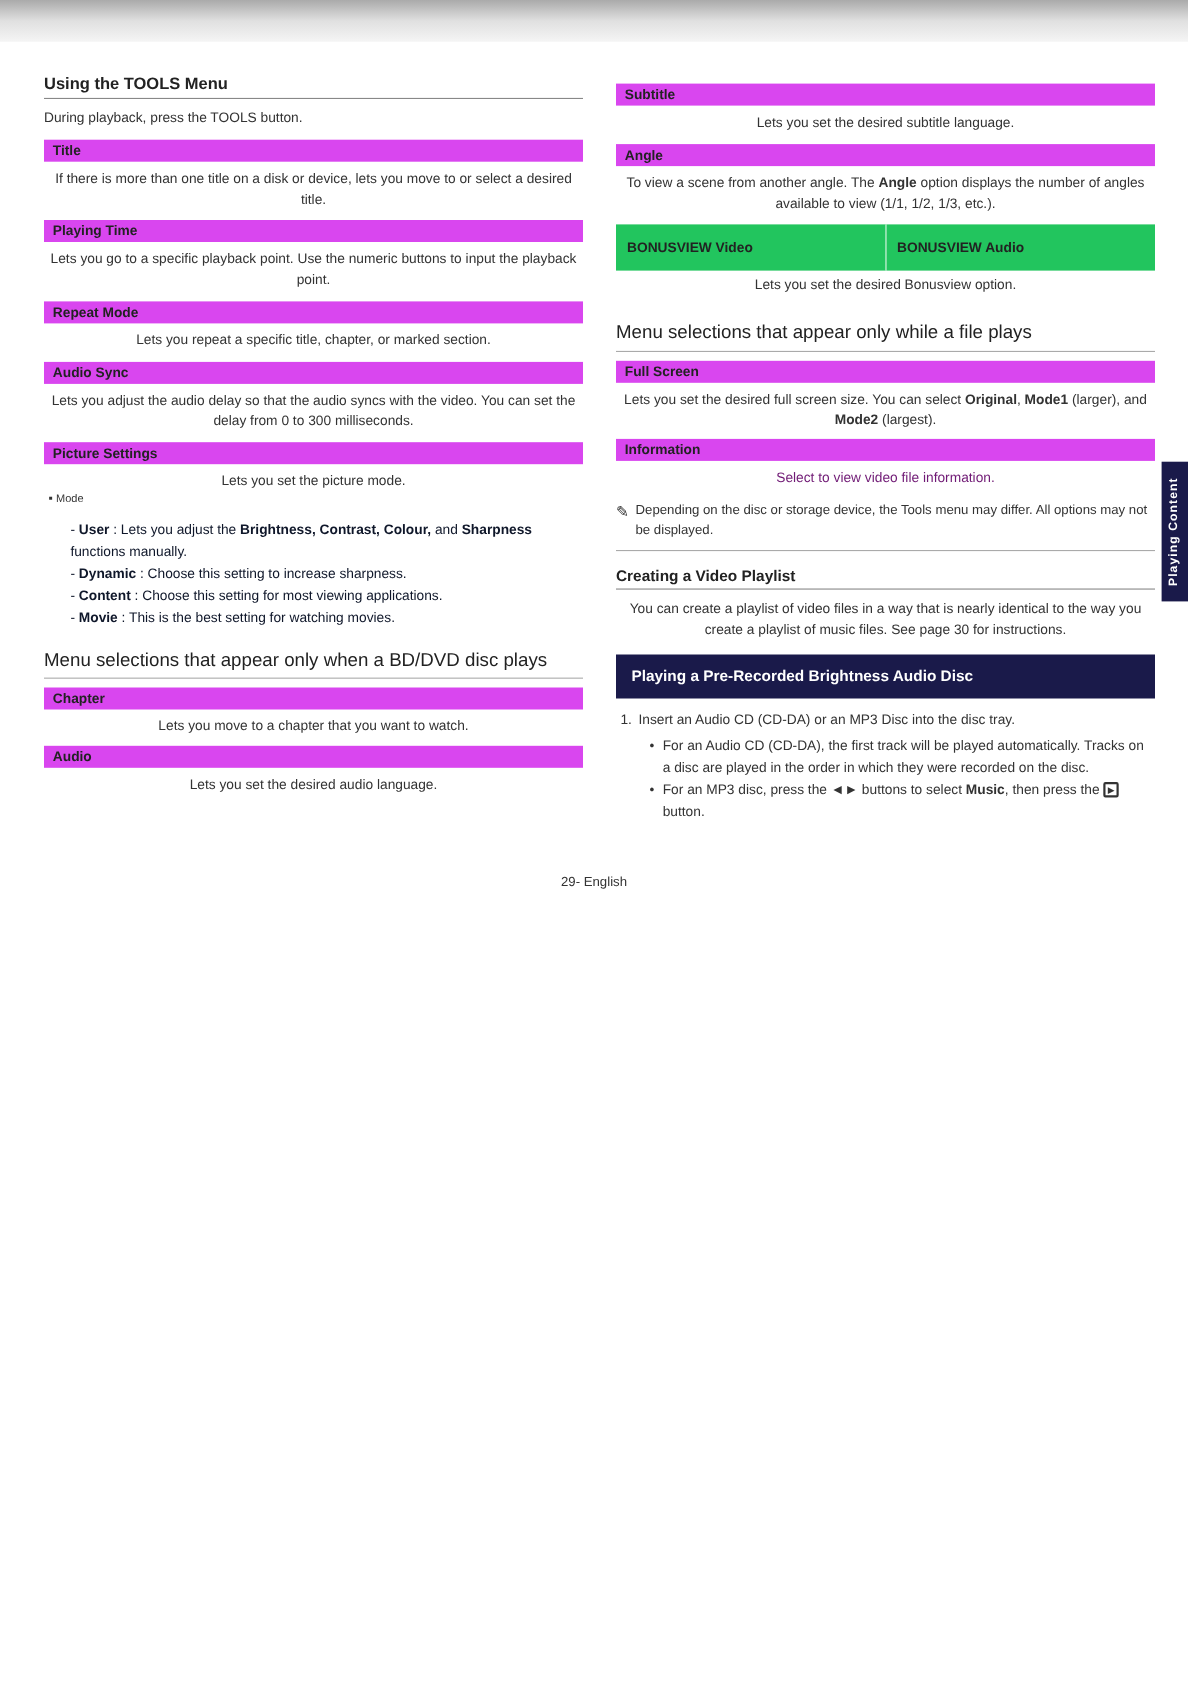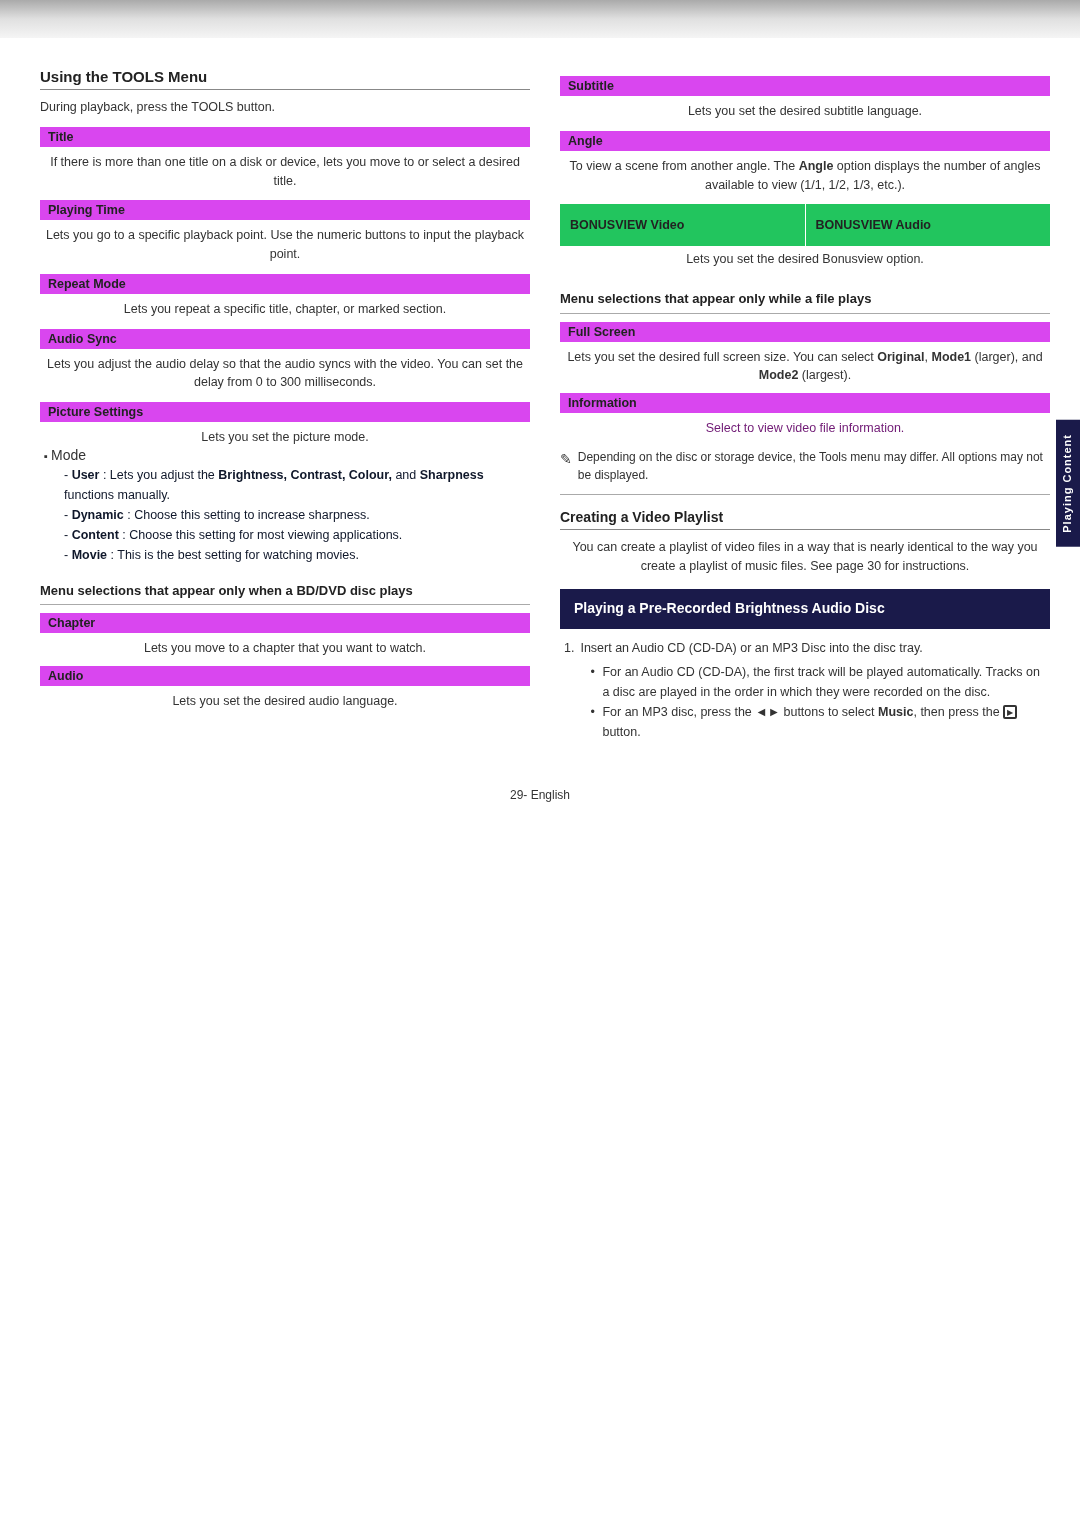--- a/index.html
+++ b/index.html
@@ -75,23 +75,23 @@
       text-align: center;
     }
 
     
     .bullet-section {
       padding: 0 4px;
       margin-bottom: 8px;
     }
 
     .bullet-section .bullet-title {
-      font-size: 14px;
-      color: #333;
-      margin-bottom: 2px;
+      font-size: 10px;
+      color: #333;
+      margin-bottom: 12px;
     }
 
     .bullet-section .bullet-title::before {
       content: '▪ ';
       font-size: 11px;
     }
 
     .sub-list {
       list-style: none;
       padding-left: 20px;
@@ -106,22 +106,22 @@
     .sub-list li::before {
       content: '- ';
     }
 
     strong {
       font-weight: bold;
     }
 
     
     .menu-heading {
-      font-size: 13px;
-      font-weight: bold;
+      font-size: 17px;
+      font-weight: normal;
       margin-top: 16px;
       margin-bottom: 6px;
       line-height: 1.5;
       border-bottom: 1px solid #aaa;
       padding-bottom: 4px;
     }
 
     
     .bonusview-row {
       display: flex;

